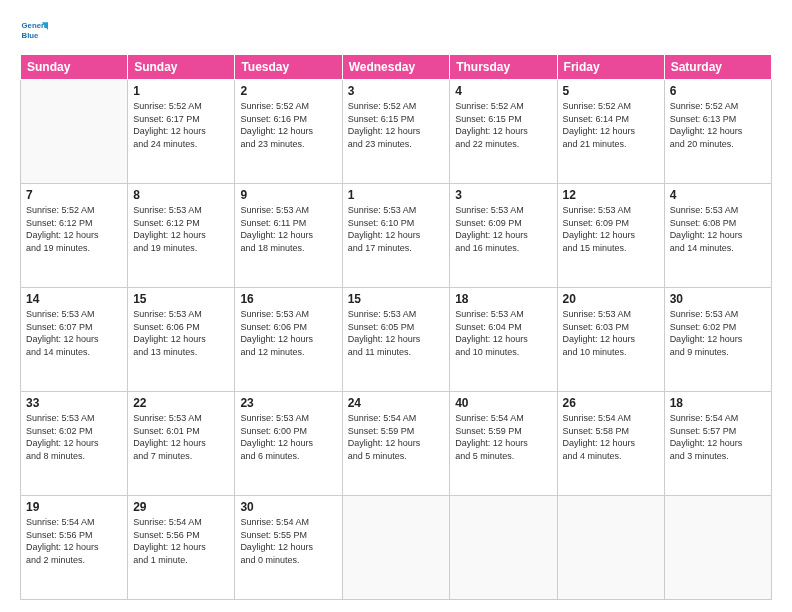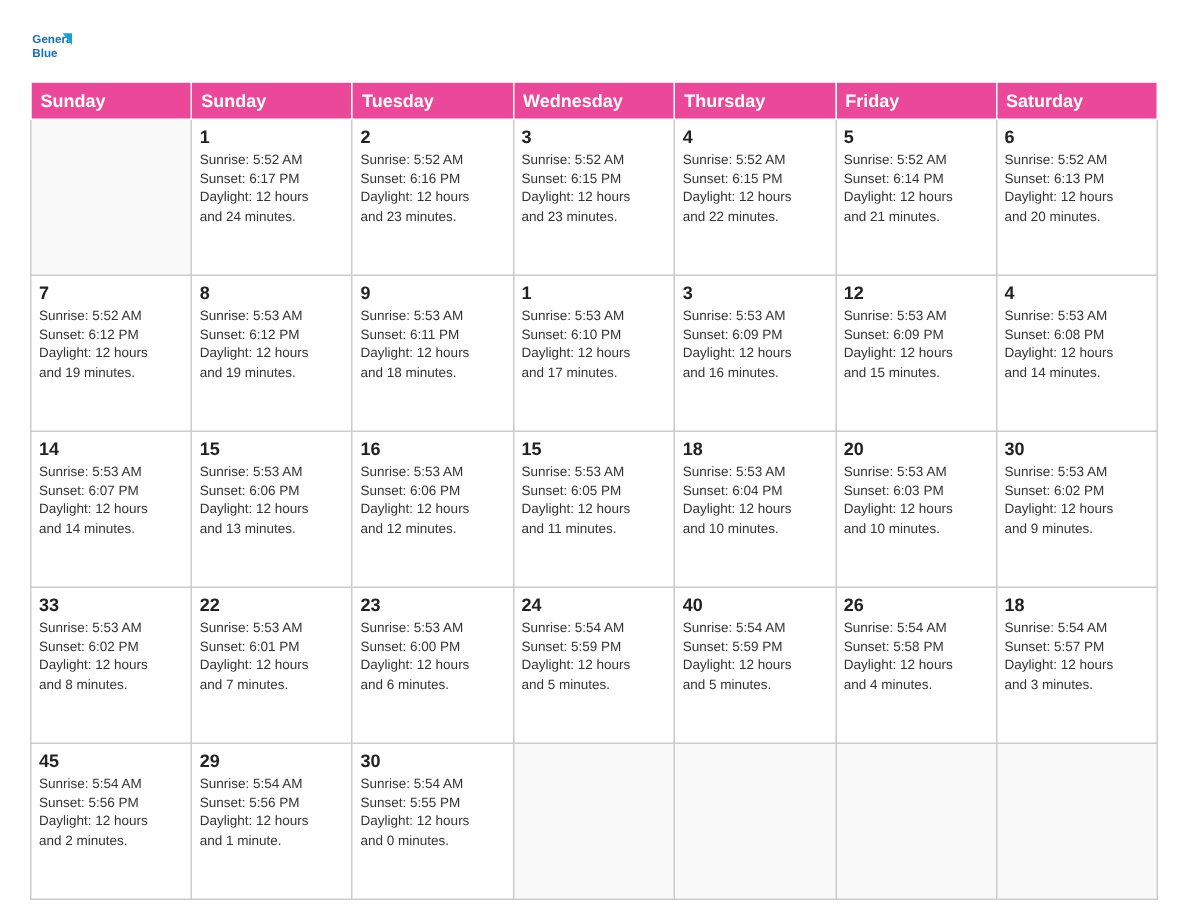--- a/index.html
+++ b/index.html
@@ -326,21 +326,21 @@
           <td>
             <div class="day-num">18</div>
             <div class="day-detail" style="white-space: pre-line;">Sunrise: 5:54 AM
 Sunset: 5:57 PM
 Daylight: 12 hours
 and 3 minutes.</div>
           </td>
         </tr>
         <tr class="week-row">
           <td>
-            <div class="day-num">45</div>
+            <div class="day-num">19</div>
             <div class="day-detail" style="white-space: pre-line;">Sunrise: 5:54 AM
 Sunset: 5:56 PM
 Daylight: 12 hours
 and 2 minutes.</div>
           </td>
           <td>
             <div class="day-num">29</div>
             <div class="day-detail" style="white-space: pre-line;">Sunrise: 5:54 AM
 Sunset: 5:56 PM
 Daylight: 12 hours

